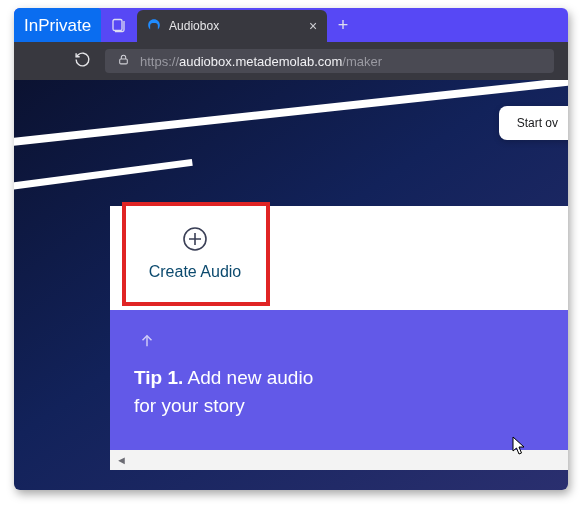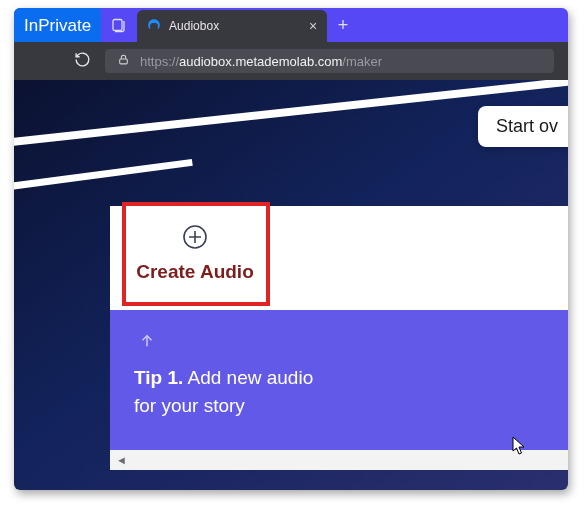--- a/index.html
+++ b/index.html
@@ -105,21 +105,21 @@
     background: linear-gradient(145deg, #0b1231 0%, #12225a 45%, #2a2f6f 100%);
     overflow: hidden;
   }
 
   .start-btn {
     position: absolute;
     top: 26px;
     right: -10px;
     background: #fff;
     color: #18191b;
-    font-size: 18px;
+    font-size: 12px;
     font-weight: 500;
     padding: 10px 20px 10px 18px;
     border-radius: 8px;
     box-shadow: 0 2px 6px rgba(0,0,0,0.2);
   }
 
   .diag1 {
     position: absolute;
     top: 60px; left: -20px;
     width: 680px; height: 8px;
@@ -164,23 +164,23 @@
     left: 12px; top: -4px;
     width: 148px; height: 104px;
     border: 4px solid #e02424;
     pointer-events: none;
   }
   .plus-circle {
     width: 28px; height: 28px;
     color: #3a3f56;
   }
   .create-label {
-    font-size: 19px;
-    color: #7f1d1d;
-    font-weight: 700;
+    font-size: 16px;
+    color: #0c4a6e;
+    font-weight: 400;
   }
   .card-tip {
     background: #6259e8;
     color: #fff;
     padding: 22px 24px 32px 24px;
     min-height: 130px;
   }
   .tip-arrow {
     color: #cfcaf6;
     margin-bottom: 10px;

